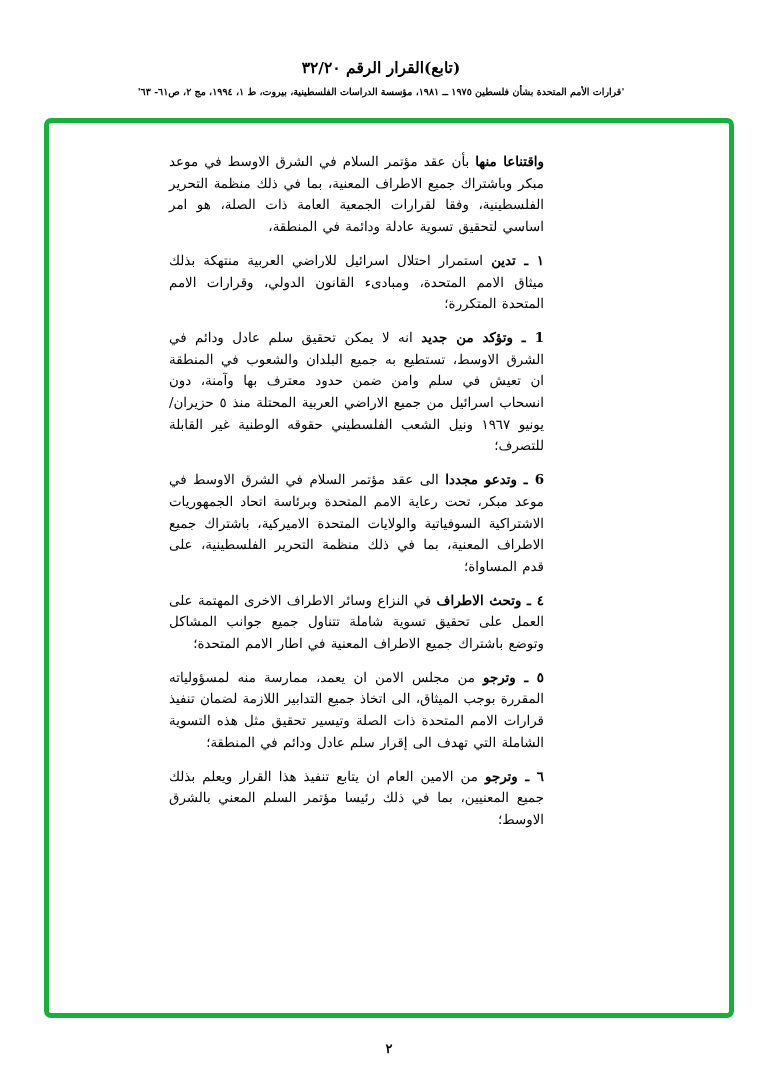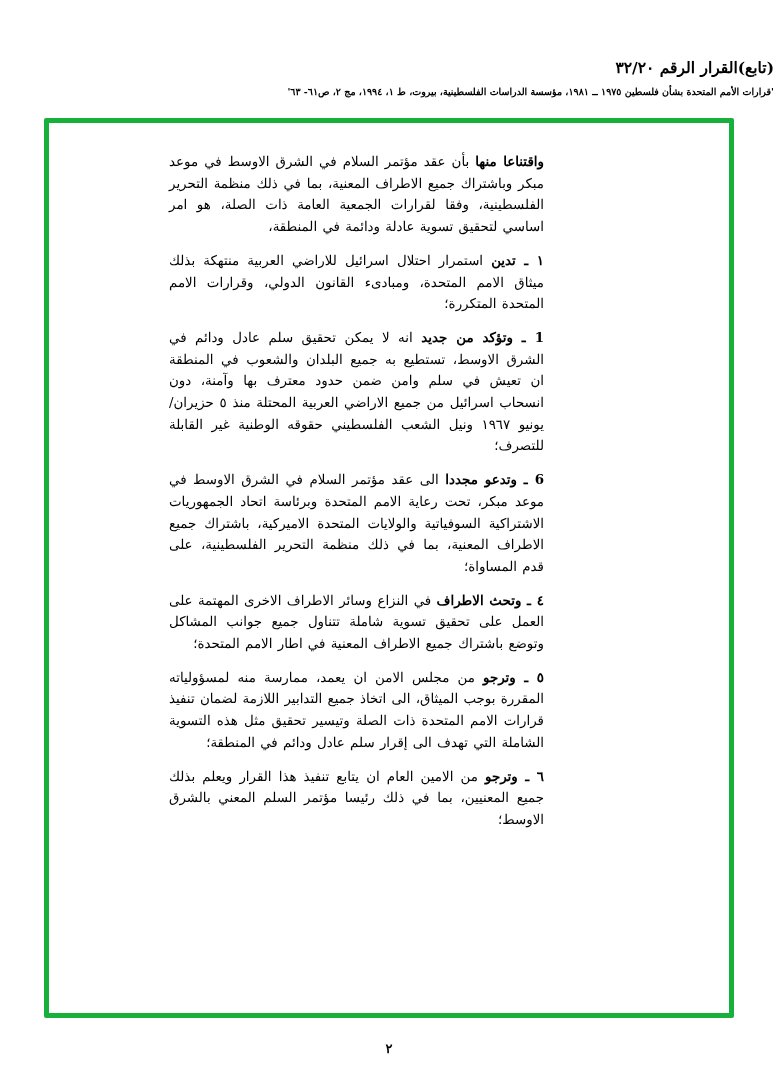--- a/index.html
+++ b/index.html
@@ -20,21 +20,22 @@
     position: absolute;
     inset: 0;
     padding: 0;
   }
 
   
   .header {
     position: absolute;
     top: 58px;
     left: 0;
-    right: 4px;
+    right: 16px;
+    text-align: center;
   }
   .doc-title {
     font-family: "DejaVu Serif", serif;
     font-size: 15.5px;
     font-weight: bold;
     letter-spacing: 0.5px;
     line-height: 1.3;
     direction: rtl;
   }
   .doc-source {
@@ -48,21 +49,21 @@
   }
 
   
   .frame {
     position: absolute;
     top: 118px;
     left: 44px;
     width: 690px;
     height: 900px;
     border: 5px solid #16b03a;
-    border-radius: 2px;
+    border-radius: 7px;
     box-sizing: border-box;
     background: #ffffff;
     padding-left: 6px;
   }
   .frame-inner {
     position: absolute;
     top: 28px;
     right: 185px;
     left: 120px;
     bottom: 10px;

